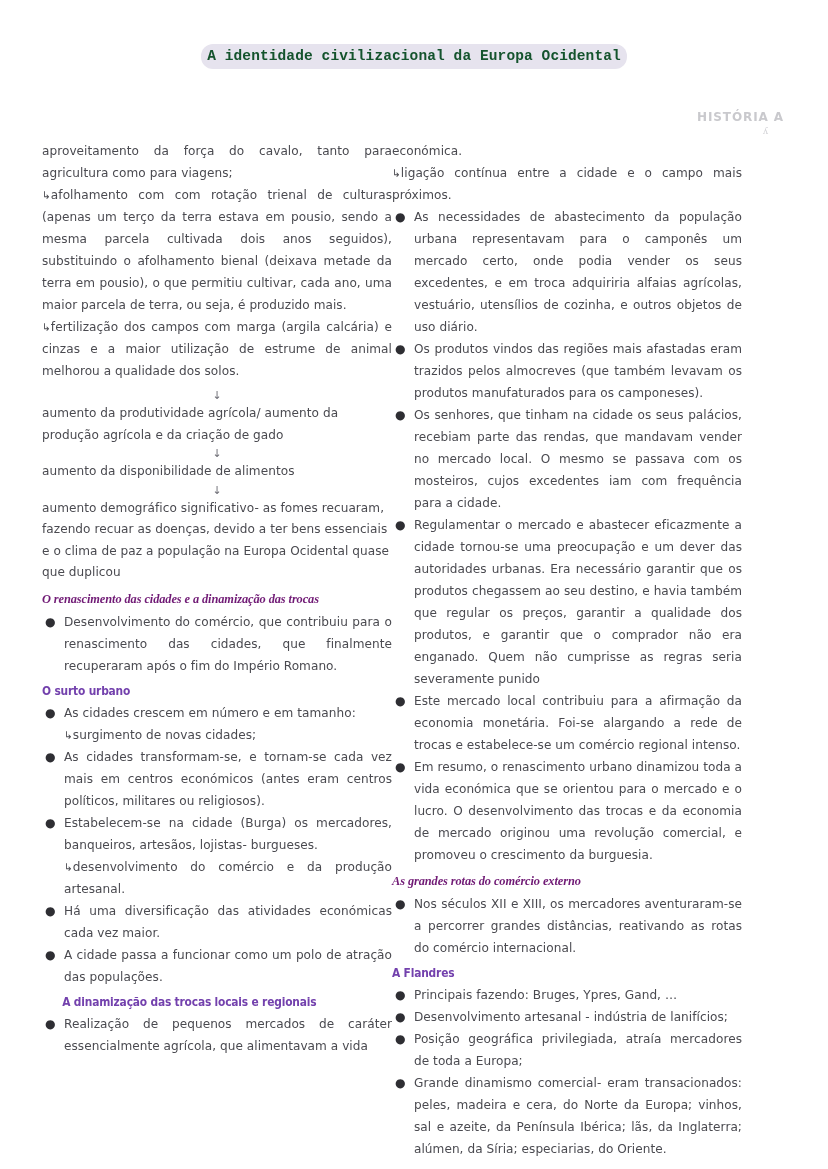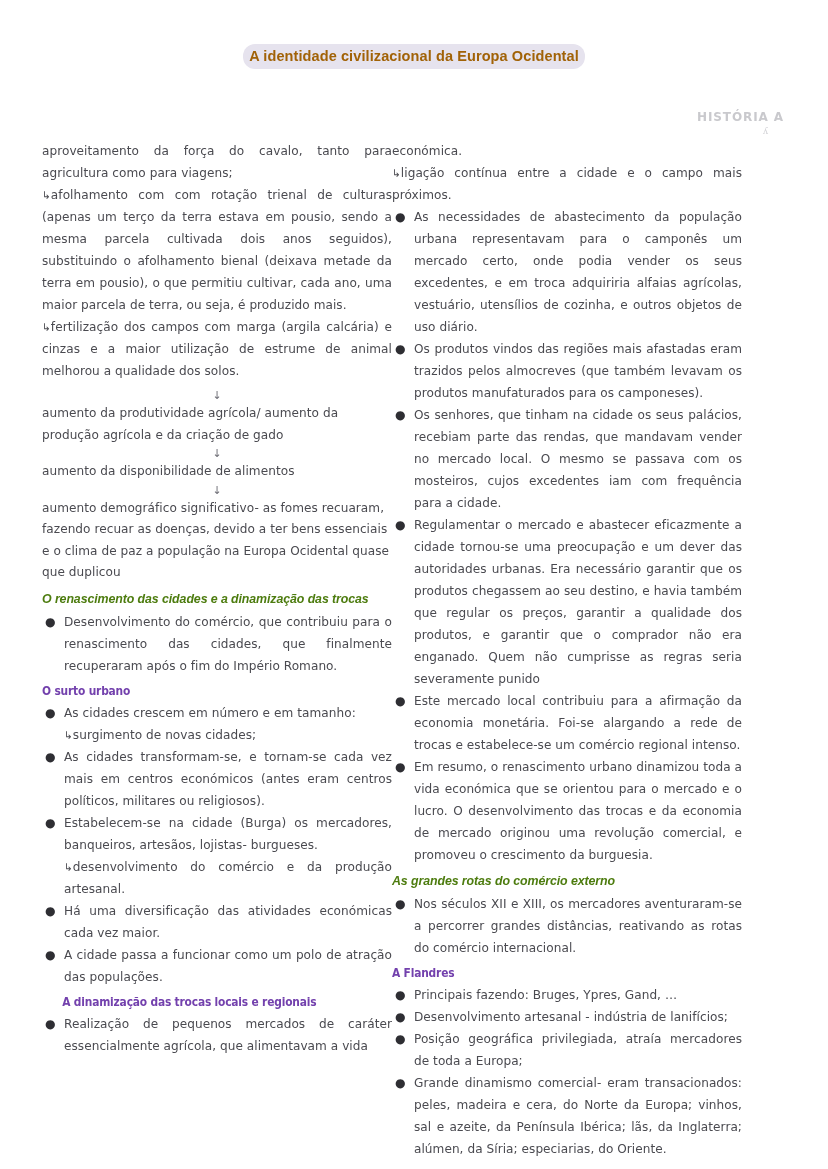--- a/index.html
+++ b/index.html
@@ -21,22 +21,22 @@
   .title-wrap {
     position: absolute;
     top: 44px;
     left: 0;
     width: 828px;
     text-align: center;
   }
   .title {
     display: inline-block;
     background: #e6e3ee;
-    color: #a16207;
-    font-family: Liberation Sans, sans-serif;
+    color: #14532d;
+    font-family: Liberation Mono, monospace;
     font-weight: bold;
     font-size: 14.5px;
     letter-spacing: 0.1px;
     padding: 3px 6px 4px 6px;
     line-height: 1.25;
     border-radius: 12px;
   }
 
   
   .wm-hist {
@@ -115,22 +115,22 @@
     text-align: center;
     color: #6e6e76;
     font-size: 11px;
     line-height: 1.1;
     margin: 2px 0 1px 0;
     font-family: "DejaVu Sans", "Liberation Sans", sans-serif;
   }
 
   
   .h-sec {
-    color: #4d7c0f;
-    font-family: Liberation Sans, sans-serif;
+    color: #701a75;
+    font-family: Liberation Serif, serif;
     font-weight: bold;
     font-style: italic;
     font-size: 12.4px;
     line-height: 1.5;
     margin: 6px 0 2px 0;
     letter-spacing: -0.1px;
   }
   .h-sub {
     color: #7341ad;
     font-family: "DejaVu Sans", "Liberation Sans", sans-serif;

